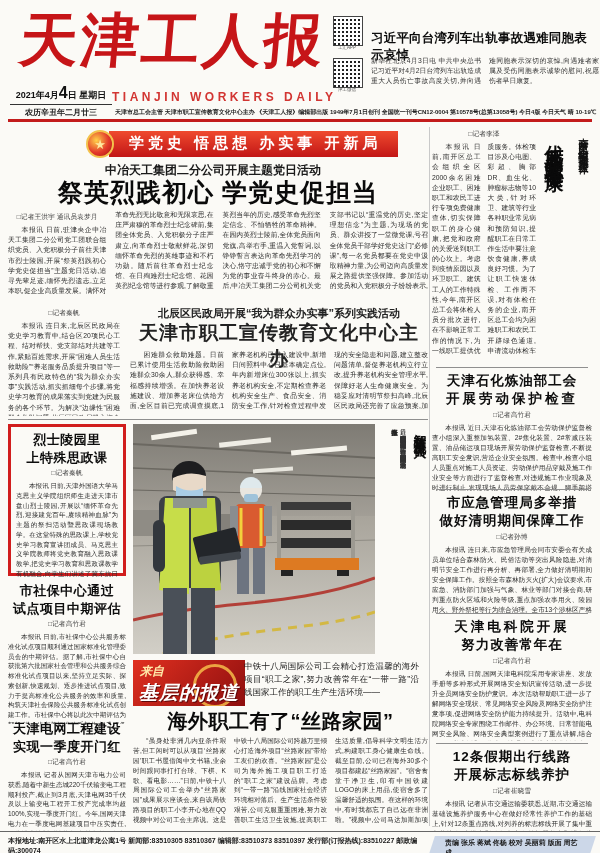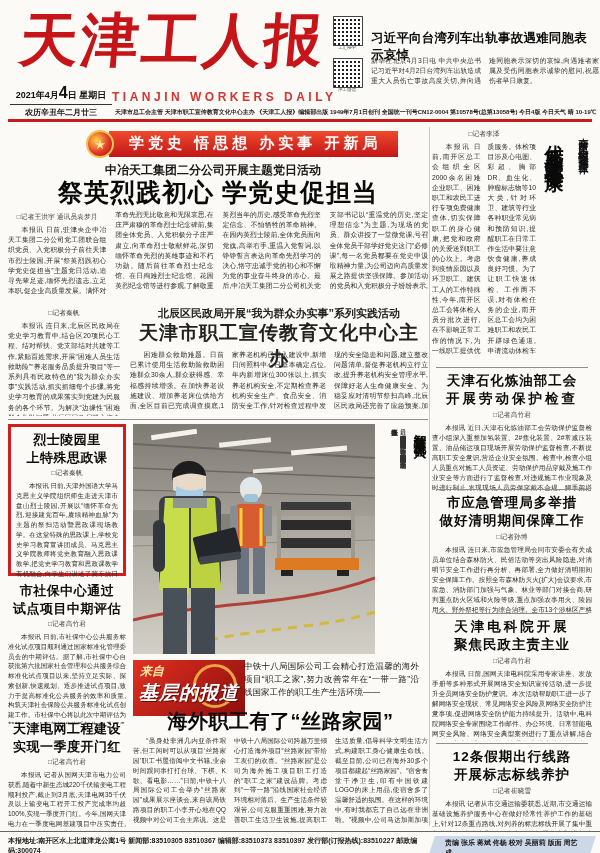--- a/index.html
+++ b/index.html
@@ -64,21 +64,21 @@
   .redbox{left:8px;top:424px;width:118px;height:152px;border:3px solid #d11d1d;box-sizing:border-box;
           padding:4px 5px;background:#fbfaf6;}
   .lcol-art{left:8px;width:118px;}
   
   .photo{left:133px;top:424px;width:242px;height:230px;background:#b9b5ac;}
   .capstrip{left:378px;top:424px;width:50px;height:230px;}
   .cap-title{font-size:12.5px;font-weight:900;letter-spacing:2px;color:#0c0c0c;margin-left:3px;}
   .cap-body{font-size:6.2px;line-height:1.55;color:#333;text-align:justify;}
   .cap-credit{font-size:6.5px;font-weight:bold;color:#222;}
   
-  .stamp{left:133px;top:660px;width:112px;height:56px;background:linear-gradient(135deg,#e03020,#8d0e0e);
+  .stamp{left:133px;top:660px;width:112px;height:46px;background:linear-gradient(135deg,#e03020,#8d0e0e);
          color:#fff;position:absolute;overflow:hidden;}
   .stamp .ring{position:absolute;right:8px;top:4px;width:38px;height:38px;border-radius:50%;
                border:3px solid rgba(255,210,80,.75);}
   .stamp .l1{position:absolute;left:7px;top:3px;font-size:12px;font-weight:bold;font-style:italic;color:#ffe9a8;}
   .stamp .l2{position:absolute;left:6px;top:20px;font-size:19px;font-weight:900;font-style:italic;
              letter-spacing:1px;color:#fff;text-shadow:1px 1px 0 #5f0808;}
   .silu-intro{left:244px;top:660px;width:175px;font-size:8.5px;line-height:1.55;color:#1c1c1c;text-align:justify;}
   .silu-headline{left:133px;top:708px;width:295px;text-align:center;font-size:20px;font-weight:900;
                  color:#0a0a0a;letter-spacing:0.5px;}
   .silu-body{left:133px;top:736px;width:295px;height:90px;}
@@ -157,21 +157,21 @@
   <div class="abs rcol-art" style="top:494px;">
     <div class="hsub">市应急管理局多举措</div>
     <div class="hsub">做好清明期间保障工作</div>
     <div class="byline">□记者孙博</div>
     <div class="bt clip" style="height:70px;font-size:6.6px;">本报讯 连日来,市应急管理局会同市安委会有关成员单位结合森林防火、民俗活动等突出风险隐患,对清明节安全工作进行再分析、再部署,全力做好清明期间安全保障工作。按照全市森林防灭火(扩大)会议要求,市应急、消防部门加强与气象、林业等部门对接会商,研判重点防火区域和火险等级,重点加强农事用火、陵园用火、野外祭祀等行为综合治理。全市13个涉林区严格落实“林长制”,全域护林防火,网格员、巡查员值班值守,开展拉网式巡查检查。全市坚持“森林防火”宣传,利用传统媒体、新兴媒介宣传普及森林防火灭火知识和技能,引导市民安全文明祭扫,切实增强全市上下关注森林防火、守护清明祭扫的实效性,形成防范工作的整体合力。</div>
   </div>
   <div class="abs rule" style="left:436px;top:613px;width:152px;"></div>
 
   <div class="abs rcol-art" style="top:618px;">
     <div class="hsub" style="letter-spacing:3px;">天津电科院开展</div>
-    <div class="hsub">聚焦民政主责主业</div>
+    <div class="hsub">努力改善常年在</div>
     <div class="byline">□记者高竹君</div>
     <div class="bt clip" style="height:72px;font-size:6.6px;">本报讯 日前,国网天津电科院采用专家讲座、发放手册等多种形式开展网络安全知识宣传活动,进一步提升全员网络安全防护意识。本次活动帮助职工进一步了解网络安全现状、常见网络安全风险及网络安全防护注意事项,促进网络安全防护能力持续提升。活动中,电科院网络安全专家围绕工作邮件、办公环境、日常智能电网安全风险、网络安全典型案例进行了重点讲解,结合职工日常生活和工作实际情况,深入浅出地分析个人网络安全风险点,同时对防范社会工程学攻击案例进行了分享,展示了社会工程学攻击手段以及如何防范攻击的方法。</div>
   </div>
   <div class="abs rule" style="left:436px;top:743px;width:152px;"></div>
 
   <div class="abs rcol-art" style="top:748px;">
     <div class="hsub">12条假期出行线路</div>
     <div class="hsub">开展标志标线养护</div>
     <div class="byline">□记者崔晓雪</div>
     <div class="bt clip" style="height:34px;font-size:6.6px;">本报讯 记者从市交通运输委获悉,近期,市交通运输基础设施养护服务中心在做好经常性养护工作的基础上,针对12条重点路线,对列养的标志标线开展了集中重点养护,深度排查影响行车安全的问题并立即进行处置。此次养护涉及京蓟线、津围线、宝白线、杨北线、津汉线、宝武线、津永线、滨玉线、津静线、汉港线、北杨线、津涞线等12条假期出行重点路线,通过制定科学的养护施工方法,坚持精细管理常态检查,确保原材料合格供应、养护施工质量达标、线形流畅美观,为群众出行提供安全保障。</div>

